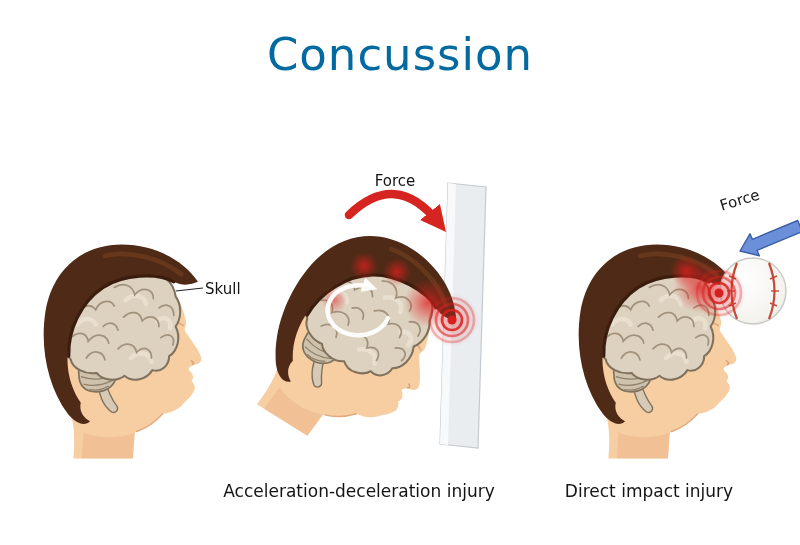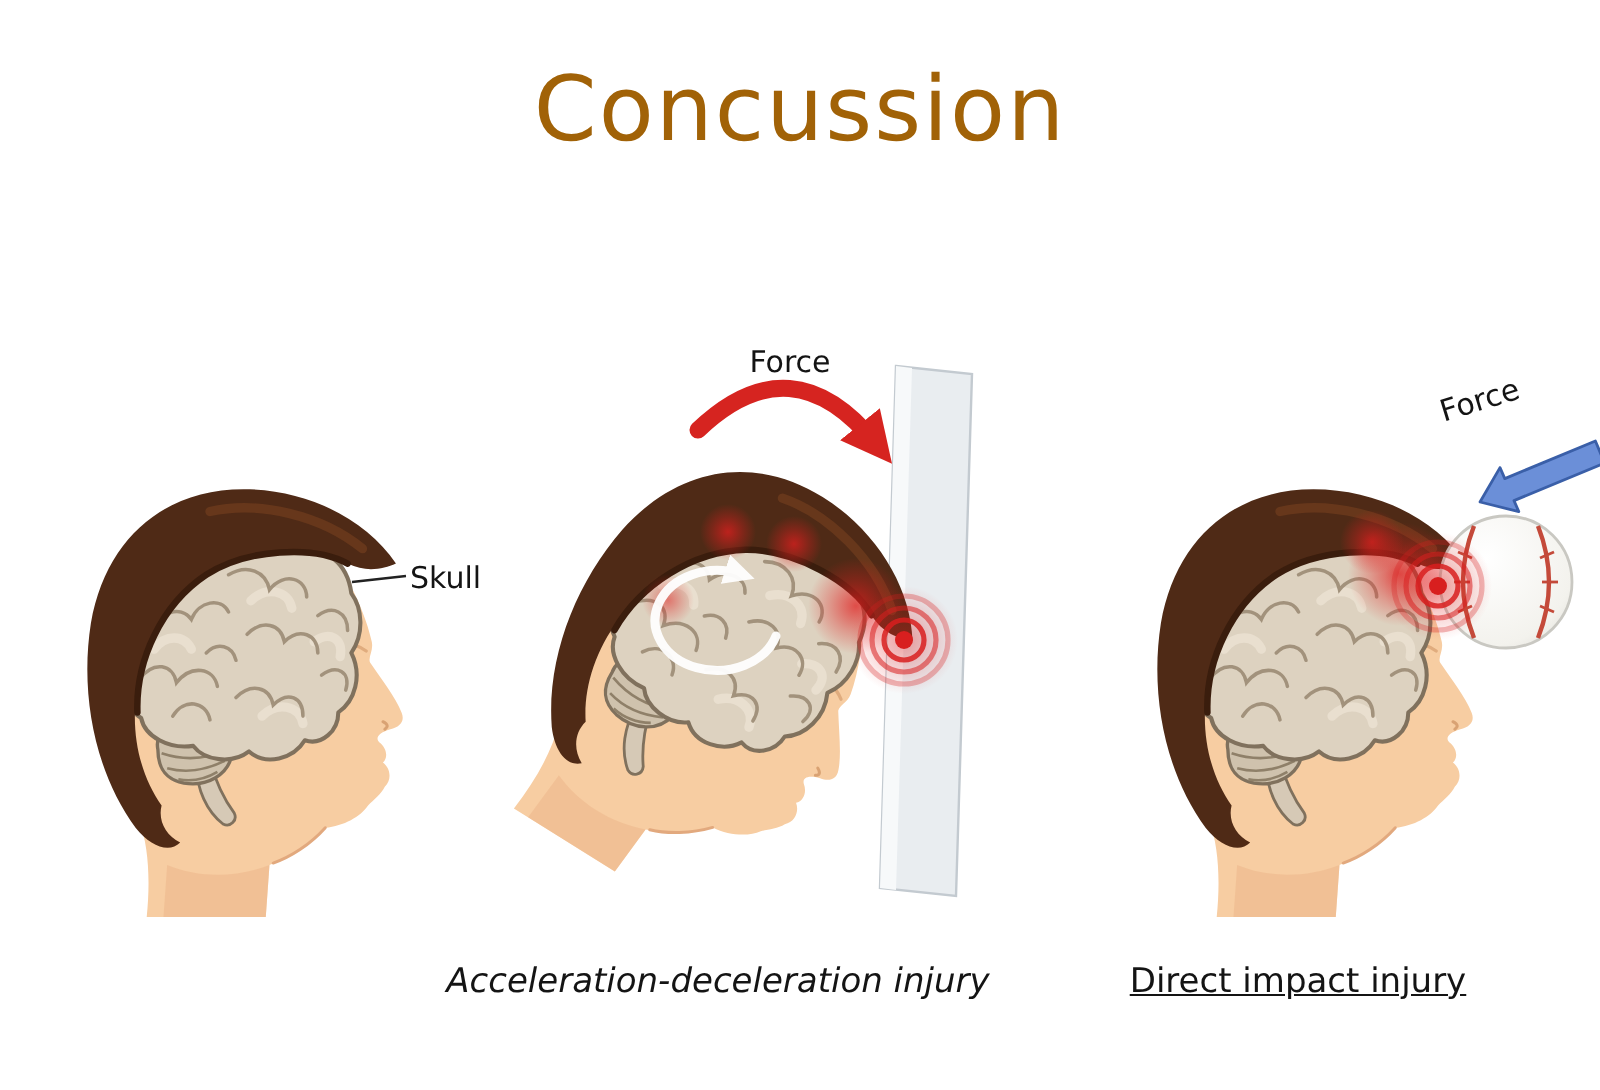--- a/index.html
+++ b/index.html
@@ -1,25 +1,25 @@
 <!DOCTYPE html>
 <html><head>
 <meta charset="utf-8">
 <style>
   html,body{margin:0;padding:0;background:#fff;}
   #page{position:relative;width:800px;height:545px;background:#ffffff;overflow:hidden;
         font-family:"DejaVu Sans",sans-serif;color:#1c1c1c;}
   #art{position:absolute;left:0;top:0;}
   .title{position:absolute;left:0;top:28px;width:800px;text-align:center;
-         font-size:45px;letter-spacing:1px;color:#a16207;}
+         font-size:45px;letter-spacing:1px;color:#0369a1;}
   .label{position:absolute;font-size:15px;color:#141414;white-space:nowrap;}
   .caption{position:absolute;top:481px;font-size:17px;text-align:center;color:#141414;}
   #cap-normal{left:40px;width:140px;}
-  #cap-accel{left:223px;width:272px;font-style:italic;}
-  #cap-direct{left:553px;width:192px;text-decoration:underline;}
+  #cap-accel{left:223px;width:272px;}
+  #cap-direct{left:553px;width:192px;}
   #skull-label{left:205px;top:280px;text-align:center;}
   #force-accel{left:368px;top:172px;width:54px;text-align:center;}
   #force-direct{left:714px;top:199px;width:54px;text-align:center;
                 transform:rotate(-17deg);transform-origin:left center;}
 </style>
 </head>
 <body>
 
 <div id="page">
 

